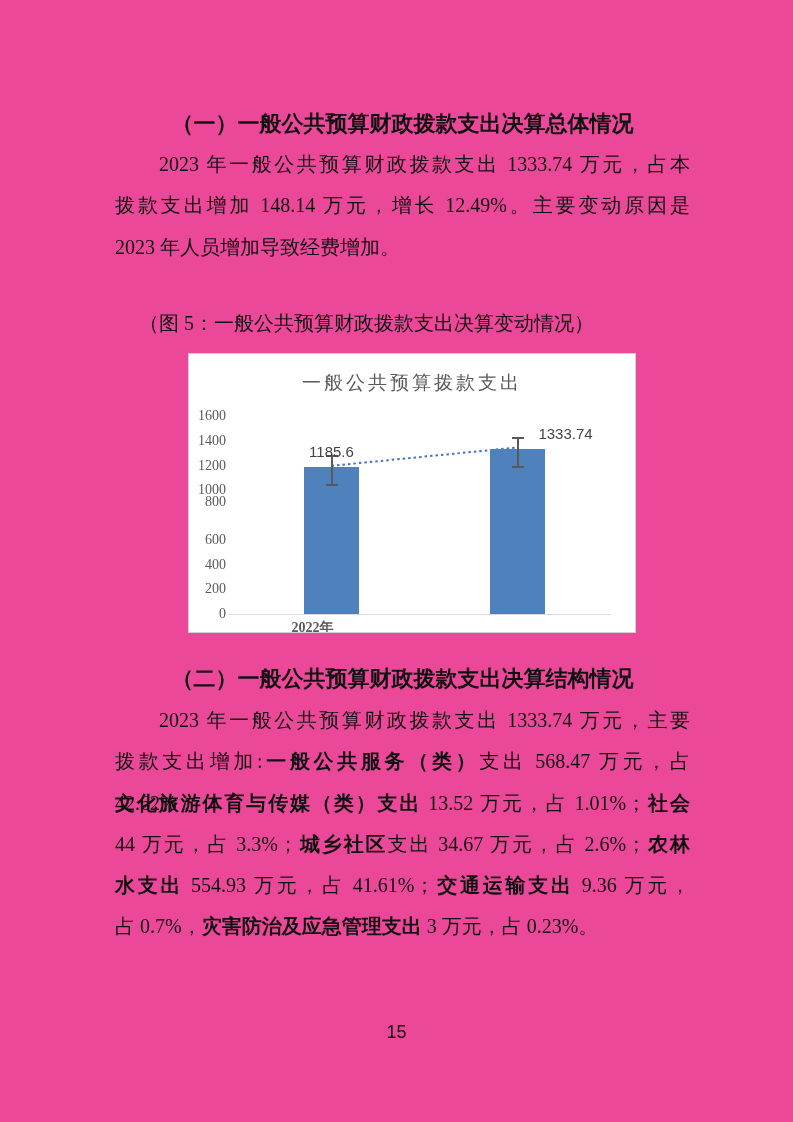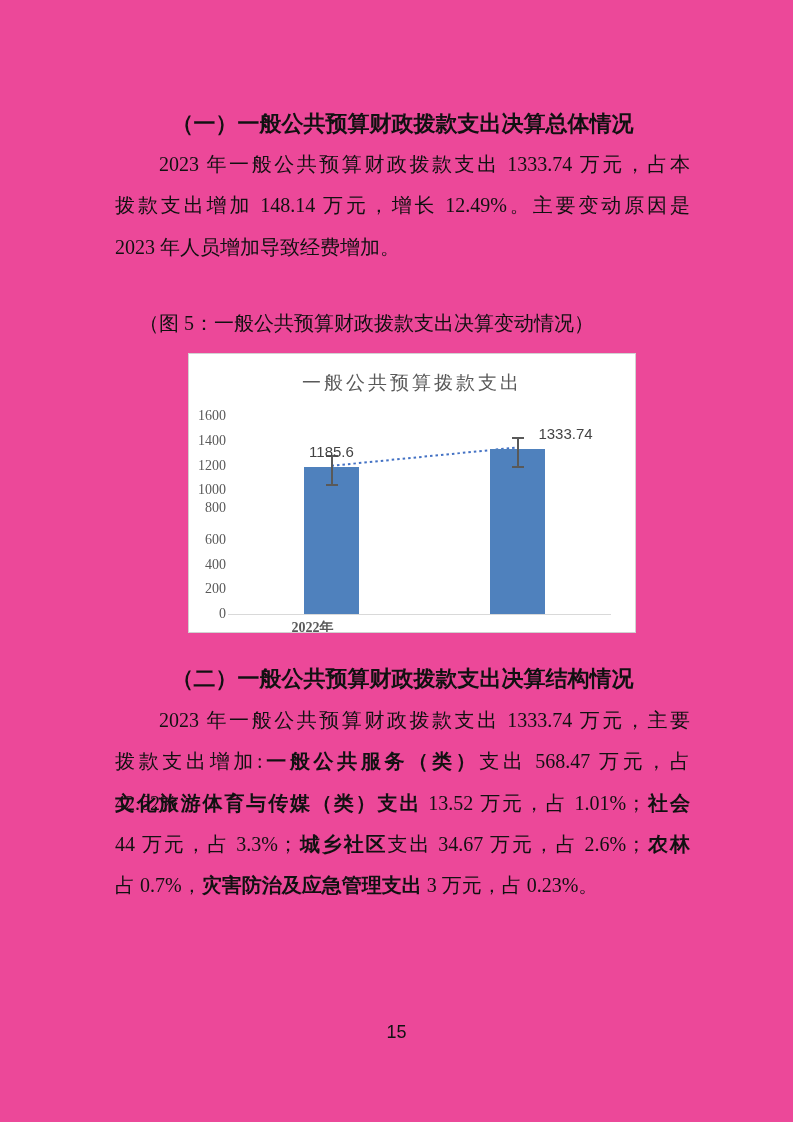--- a/index.html
+++ b/index.html
@@ -73,21 +73,21 @@
     </div>
 
   <div class="caption">（图 5：一般公共预算财政拨款支出决算变动情况）</div>
 
   <div class="chart-box" id="chart">
     <div class="chart-title" id="chart-title" style="color: rgb(89, 89, 89);">一般公共预算拨款支出</div>
   <div class="ytick" style="left: 0px; top: 252px; color: rgb(89, 89, 89);">0</div>
       <div class="ytick" style="left: 0px; top: 227.25px; color: rgb(89, 89, 89);">200</div>
       <div class="ytick" style="left: 0px; top: 202.5px; color: rgb(89, 89, 89);">400</div>
       <div class="ytick" style="left: 0px; top: 177.75px; color: rgb(89, 89, 89);">600</div>
-      <div class="ytick" style="left: 0px; top: 146px; color: rgb(89, 89, 89);">800</div>
+      <div class="ytick" style="left: 0px; top: 140px; color: rgb(89, 89, 89);">800</div>
       <div class="ytick" style="left: 0px; top: 128.25px; color: rgb(89, 89, 89);">1000</div>
       <div class="ytick" style="left: 0px; top: 103.5px; color: rgb(89, 89, 89);">1200</div>
       <div class="ytick" style="left: 0px; top: 78.75px; color: rgb(89, 89, 89);">1400</div>
       <div class="ytick" style="left: 0px; top: 54px; color: rgb(89, 89, 89);">1600</div>
       <div class="axis-line" style="left: 39px; top: 260px; width: 383px;"></div>
       <svg class="trend-svg" width="448" height="280">
         <line x1="142.5" y1="111.78200000000001" x2="328.5" y2="93.44967499999998" stroke="#4472C4" stroke-width="2" stroke-dasharray="2.5,3"></line>
       </svg>
       <div class="bar" style="left: 115px; top: 113.282px; width: 55px; height: 146.718px; background: rgb(79, 129, 189);"></div>
       <div class="wh-v" style="left: 141.5px; top: 101.282px; height: 30px;"></div>
@@ -103,18 +103,19 @@
       <div class="xlabel" style="left: 288.5px; color: rgb(89, 89, 89); margin-top: 40px;">2023年</div>
     </div>
 
   <div class="heading" style="top:658px;">（二）一般公共预算财政拨款支出决算结构情况</div>
 
   <div class="para" style="top:700px;">
       <div class="tline first"><span>2023 年一般公共预算财政拨款支出 1333.74 万元，主要</span></div>
       <div class="tline"><span>拨款支出增加:</span><span class="b">一般公共服务（类）</span><span>支出 568.47 万元，占 42.62%；</span></div>
       <div class="tline"><span class="b">文化旅游体育与传媒（类）支出</span><span> 13.52 万元，占 1.01%；</span><span class="b">社会</span></div>
       <div class="tline"><span>44 万元，占 3.3%；</span><span class="b">城乡社区</span><span>支出 34.67 万元，占 2.6%；</span><span class="b">农林</span></div>
+      <div class="tline"><span class="b">水支出</span><span> 554.93 万元，占 41.61%；</span><span class="b">交通运输支出</span><span> 9.36 万元，</span></div>
       <div class="tline last"><span>占 0.7%，</span><span class="b">灾害防治及应急管理支出</span><span> 3 万元，占 0.23%。</span></div>
     </div>
 
   <div class="page-number">15</div>
 
 </div>
 
 </body></html>

